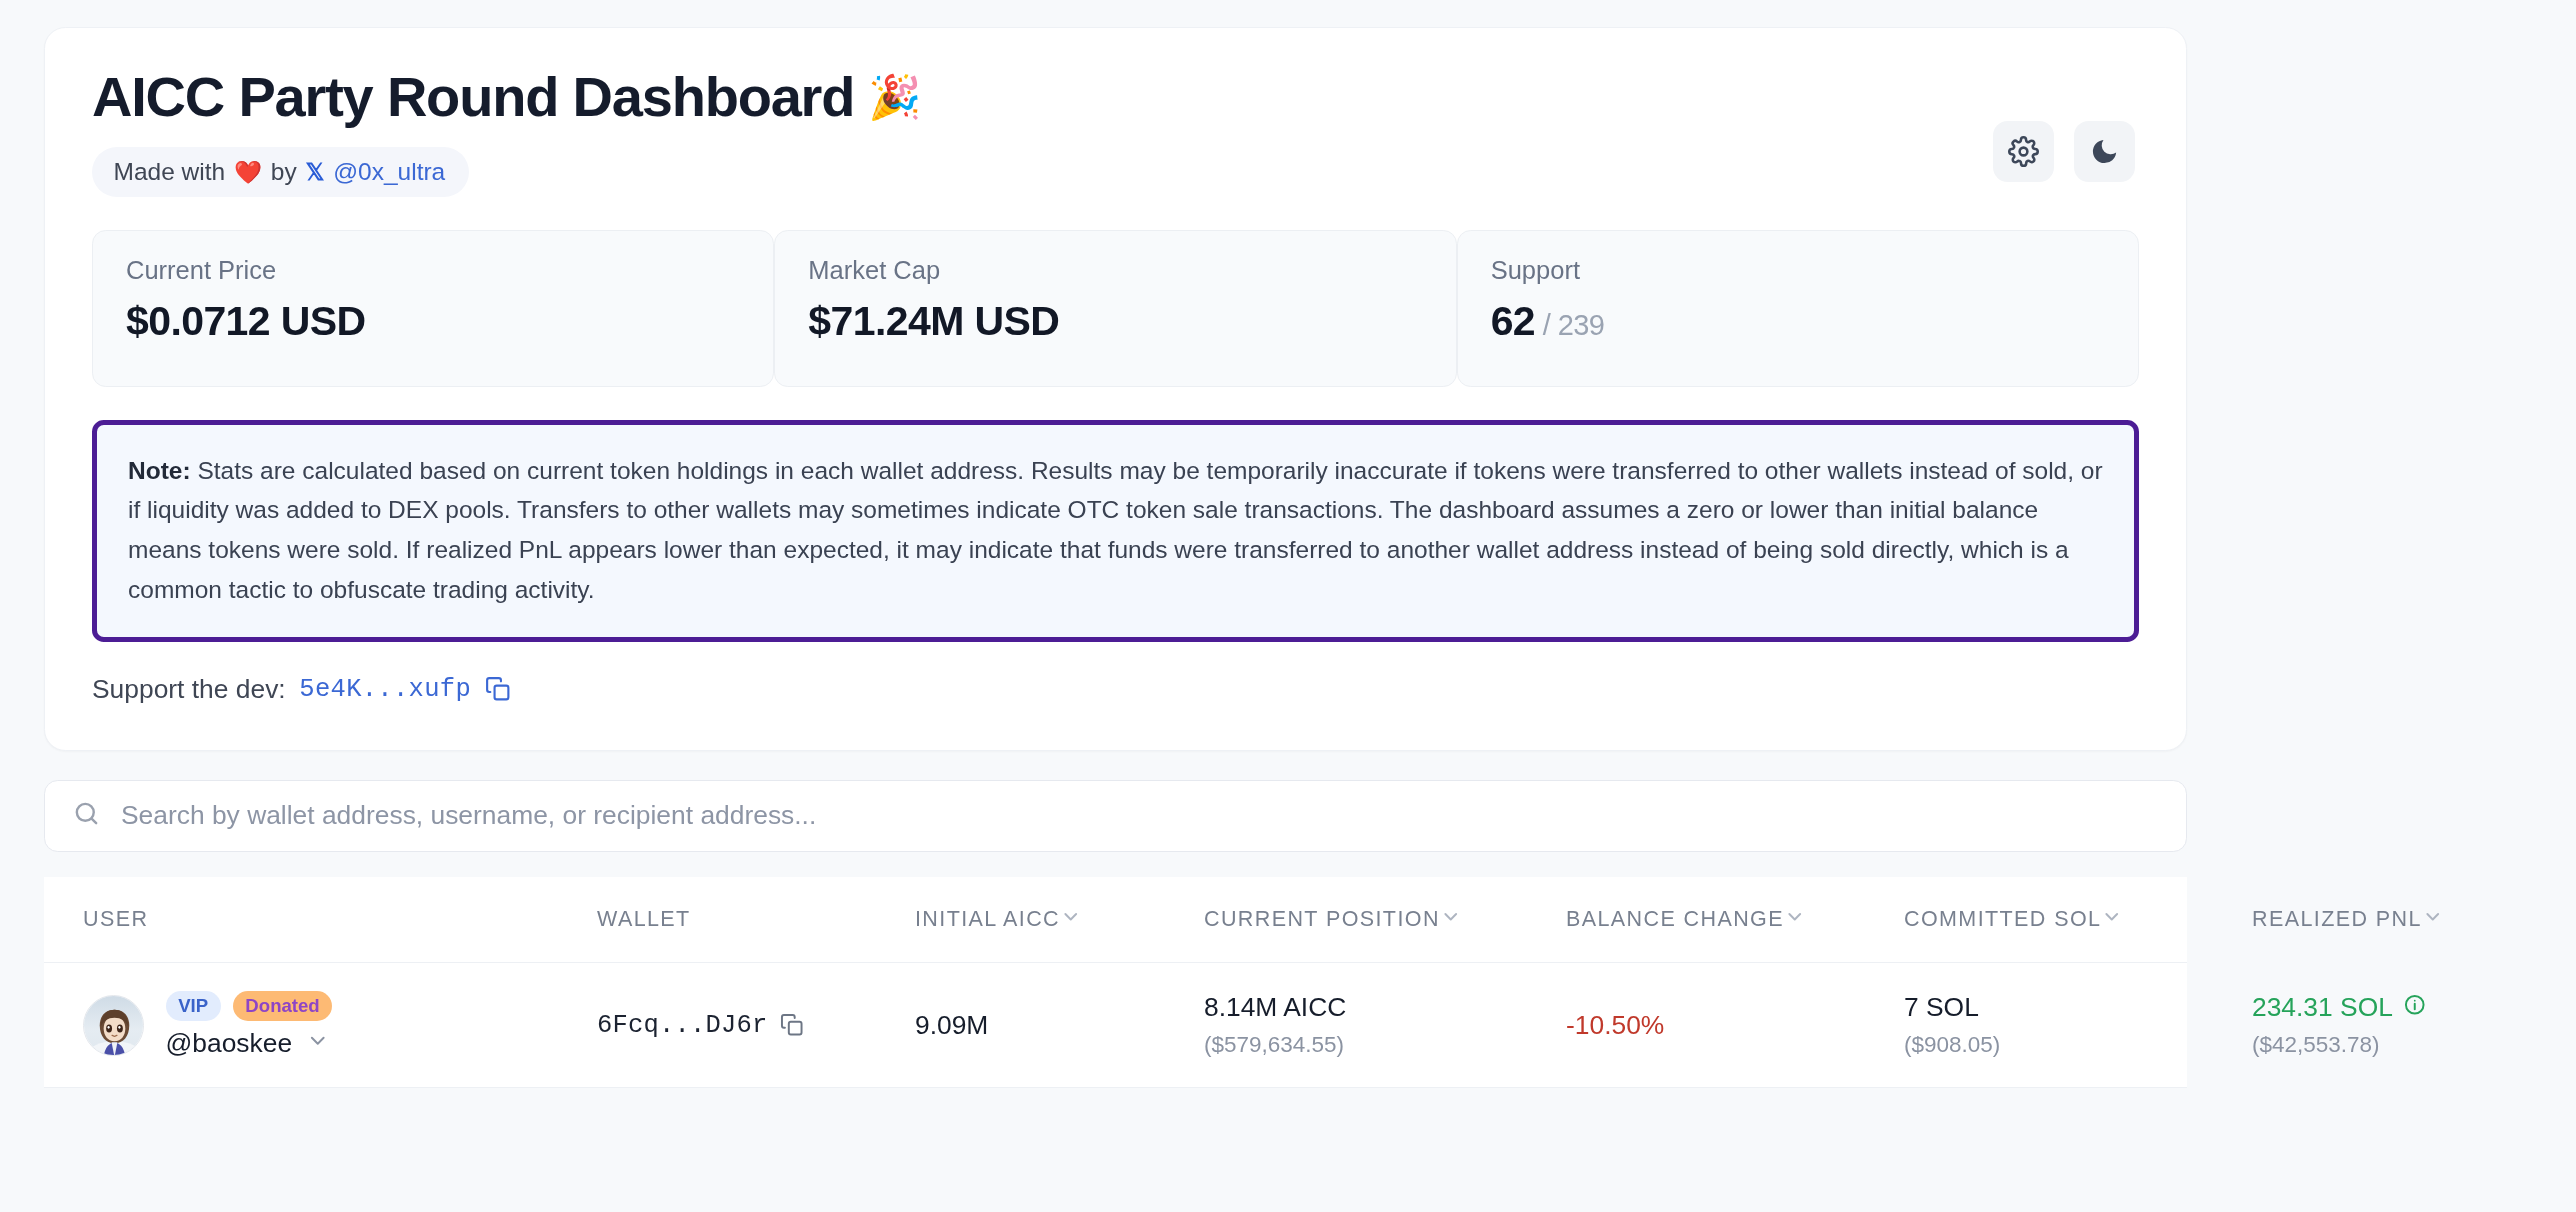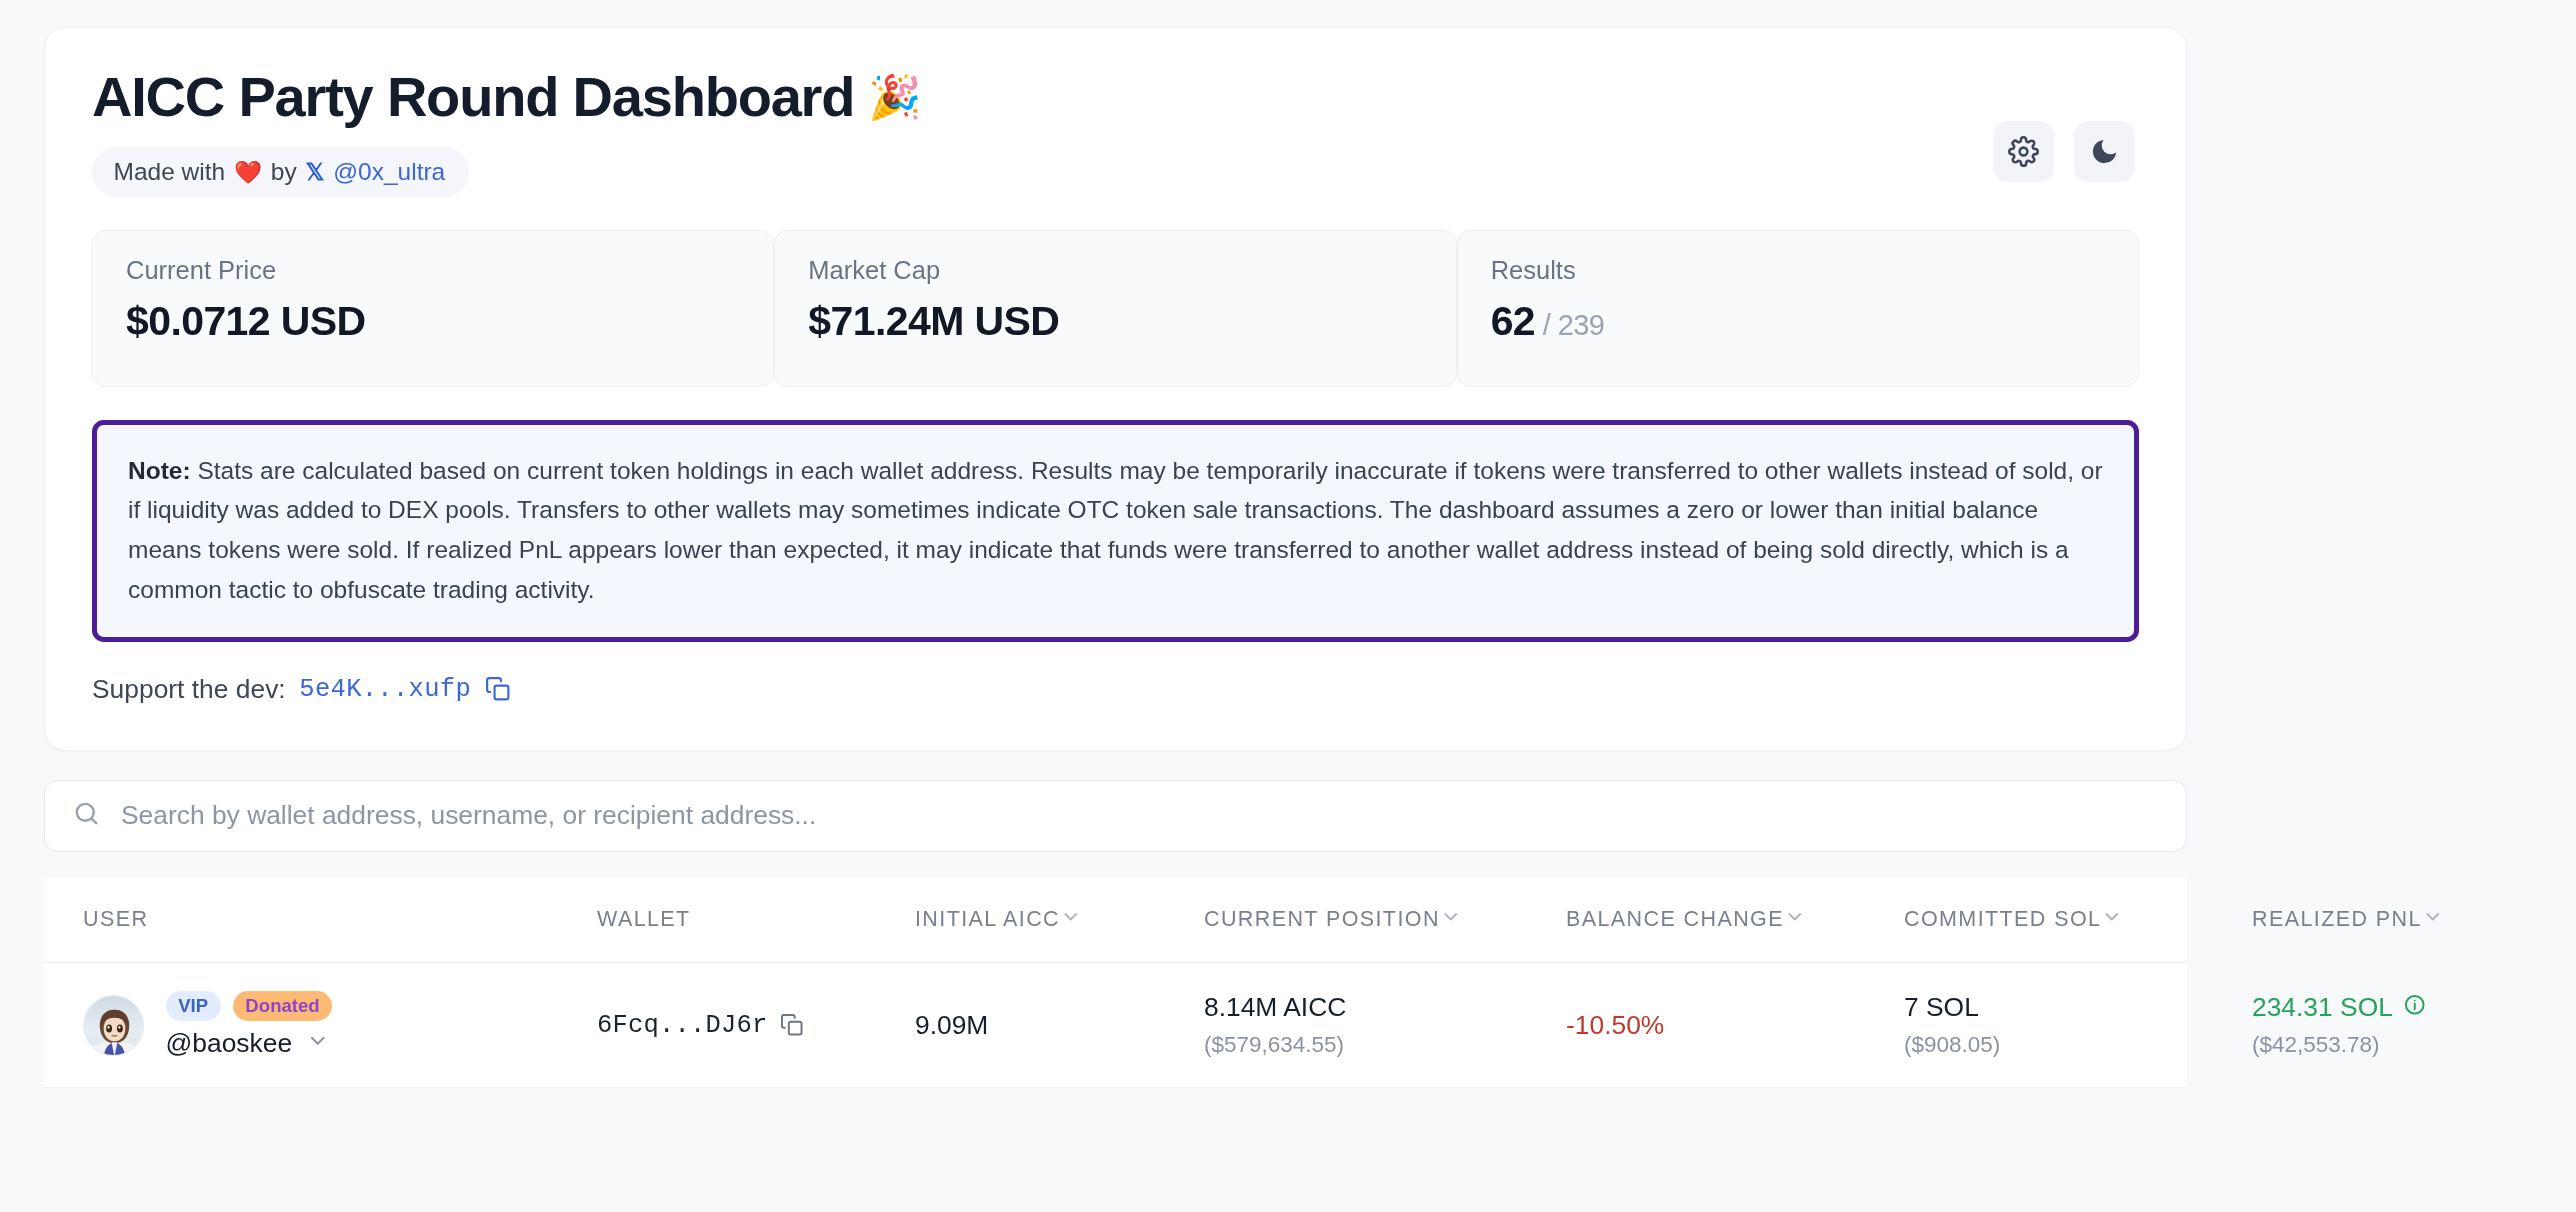--- a/index.html
+++ b/index.html
@@ -269,21 +269,21 @@
           <span>$0.0712 USD</span>
         </div>
       </div>
       <div class="stat">
         <div class="stat-label">Market Cap</div>
         <div class="stat-value">
           <span>$71.24M USD</span>
         </div>
       </div>
       <div class="stat">
-        <div class="stat-label">Results</div>
+        <div class="stat-label">Support</div>
         <div class="stat-value">
           <span>62</span>
           <span class="stat-sub">/ 239</span>
         </div>
       </div>
     </div>
 
     <div class="note">
       <b>Note:</b><span> Stats are calculated based on current token holdings in each wallet address. Results may be temporarily inaccurate if tokens were transferred to other wallets instead of sold, or if liquidity was added to DEX pools. Transfers to other wallets may sometimes indicate OTC token sale transactions. The dashboard assumes a zero or lower than initial balance means tokens were sold. If realized PnL appears lower than expected, it may indicate that funds were transferred to another wallet address instead of being sold directly, which is a common tactic to obfuscate trading activity.</span>
     </div>

